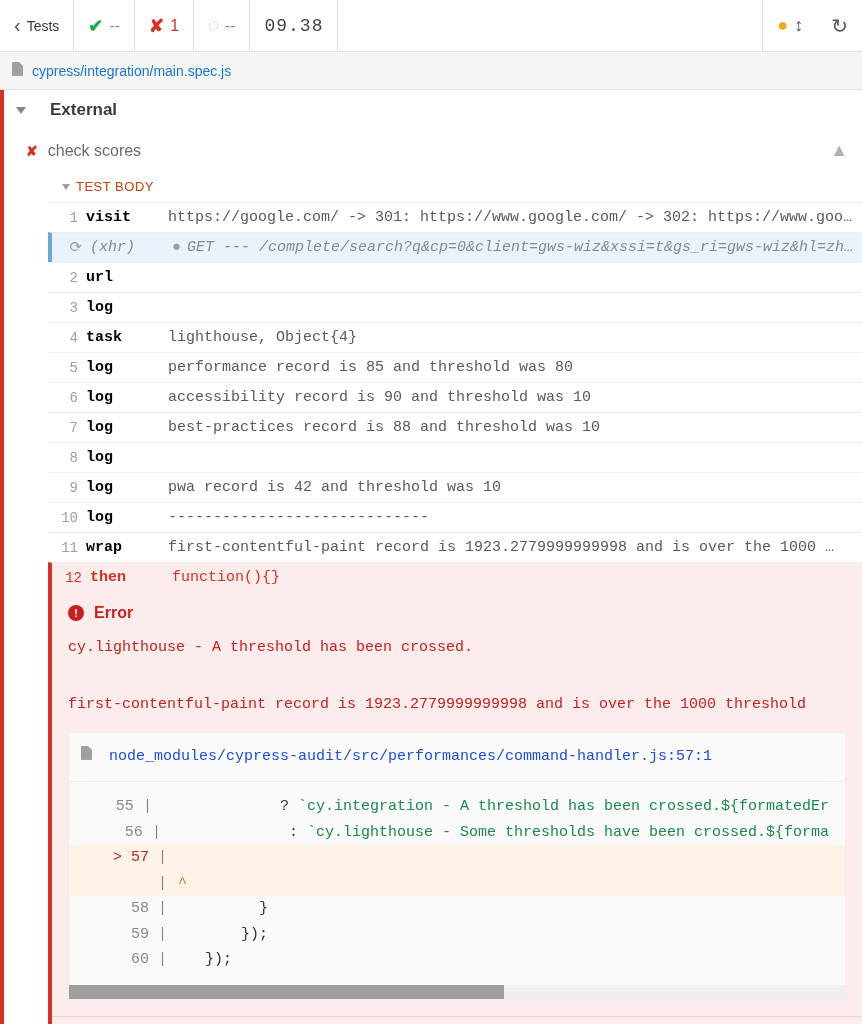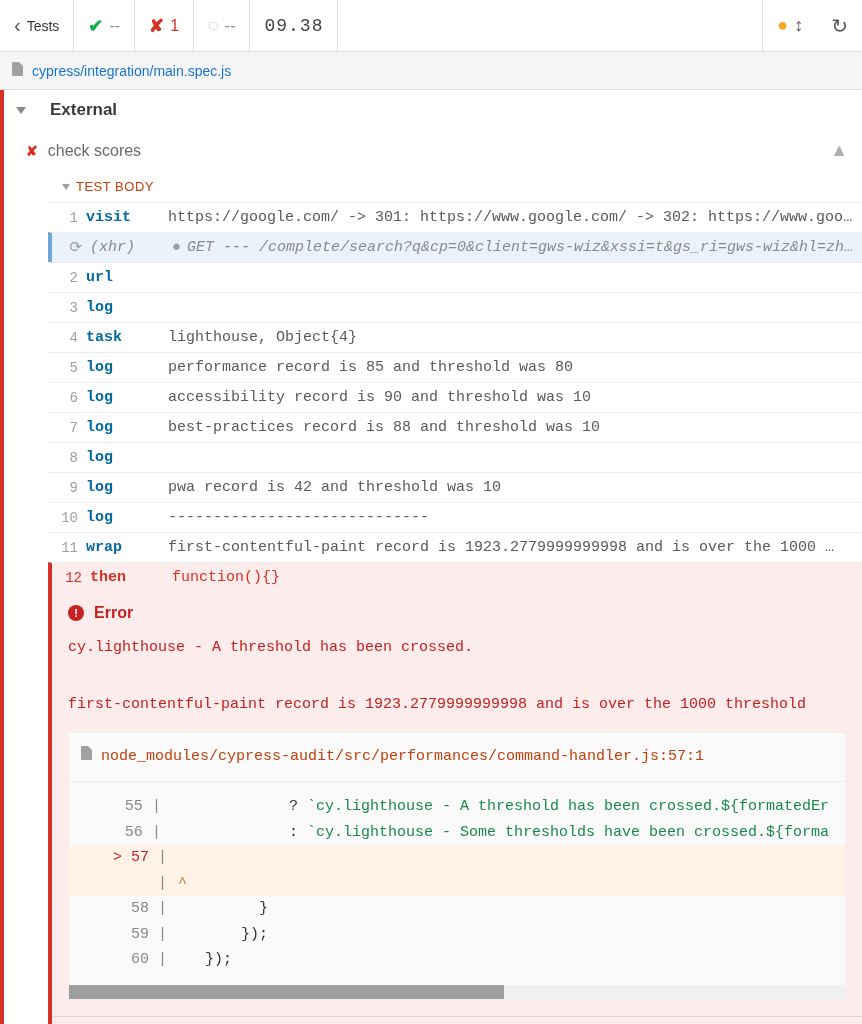--- a/index.html
+++ b/index.html
@@ -138,21 +138,21 @@
 }
 .cmd-spinner {
   width: 22px;
   text-align: right;
   color: #9aa0a6;
   margin-right: 8px;
 }
 .cmd-name {
   width: 82px;
   font-weight: 600;
-  color: #0369a1;
+  color: #000000;
 }
 .cmd-name.xhr-name { color: #8a8a8a; font-style: italic; font-weight: 500; }
 .cmd-msg {
   flex: 1;
   color: #5a5a5a;
   white-space: nowrap;
   overflow: hidden;
   text-overflow: ellipsis;
 }
 .cmd-msg.xhr-msg { color: #8a8a8a; font-style: italic; }
@@ -204,21 +204,21 @@
   border: 1px solid #eee;
   margin: 12px 0 0 0;
 }
 .code-path {
   padding: 10px 12px;
   border-bottom: 1px solid #eee;
   display: flex;
   align-items: center;
   gap: 8px;
 }
-.code-path a { color: #c2410c; text-decoration: none; }
+.code-path a { color: #1d4ed8; text-decoration: none; margin-left: 8px; }
 .code-lines {
   padding: 12px 0 12px 0;
   font-size: 15px;
   line-height: 1.7;
   overflow-x: auto;
 }
 .code-line {
   display: flex;
   white-space: pre;
   padding: 0 16px;
@@ -396,21 +396,21 @@
       <div class="code-frame">
         <div class="code-path">
           <span>
             <svg width="12" height="14" viewBox="0 0 12 14">
                 <path fill="#a0a0a0" d="M1 0h6l4 4v9a1 1 0 0 1-1 1H1a1 1 0 0 1-1-1V1a1 1 0 0 1 1-1z"></path>
               </svg>
           </span>
           <a href="#">node_modules/cypress-audit/src/performances/command-handler.js:57:1</a>
         </div>
         <div class="code-lines mono" id="code-lines">
-            <div class="code-line"><span class="ln-gutter plain">   55</span><span class="ln-sep"> | </span><span class="ln-code">              ? <span class="green">`cy.lighthouse - A threshold has been crossed.${formatedEr</span></span></div>
+            <div class="code-line"><span class="ln-gutter plain">   55</span><span class="ln-sep"> | </span><span class="ln-code">              ? <span class="green">`cy.integration - A threshold has been crossed.${formatedEr</span></span></div>
             <div class="code-line"><span class="ln-gutter plain">   56</span><span class="ln-sep"> | </span><span class="ln-code">              : <span class="green">`cy.lighthouse - Some thresholds have been crossed.${forma</span></span></div>
             <div class="code-line hl"><span class="ln-gutter"> &gt; 57</span><span class="ln-sep"> | </span></div>
             <div class="code-line hl"><span class="ln-gutter">     </span><span class="ln-sep"> | </span><span class="ln-code"><span class="orange"> ^</span></span></div>
             <div class="code-line"><span class="ln-gutter plain">   58</span><span class="ln-sep"> | </span><span class="ln-code">          }</span></div>
             <div class="code-line"><span class="ln-gutter plain">   59</span><span class="ln-sep"> | </span><span class="ln-code">        });</span></div>
             <div class="code-line"><span class="ln-gutter plain">   60</span><span class="ln-sep"> | </span><span class="ln-code">    });</span></div>
           </div>
         <div class="code-scroll">
           <div class="code-scroll-thumb"></div>
         </div>

